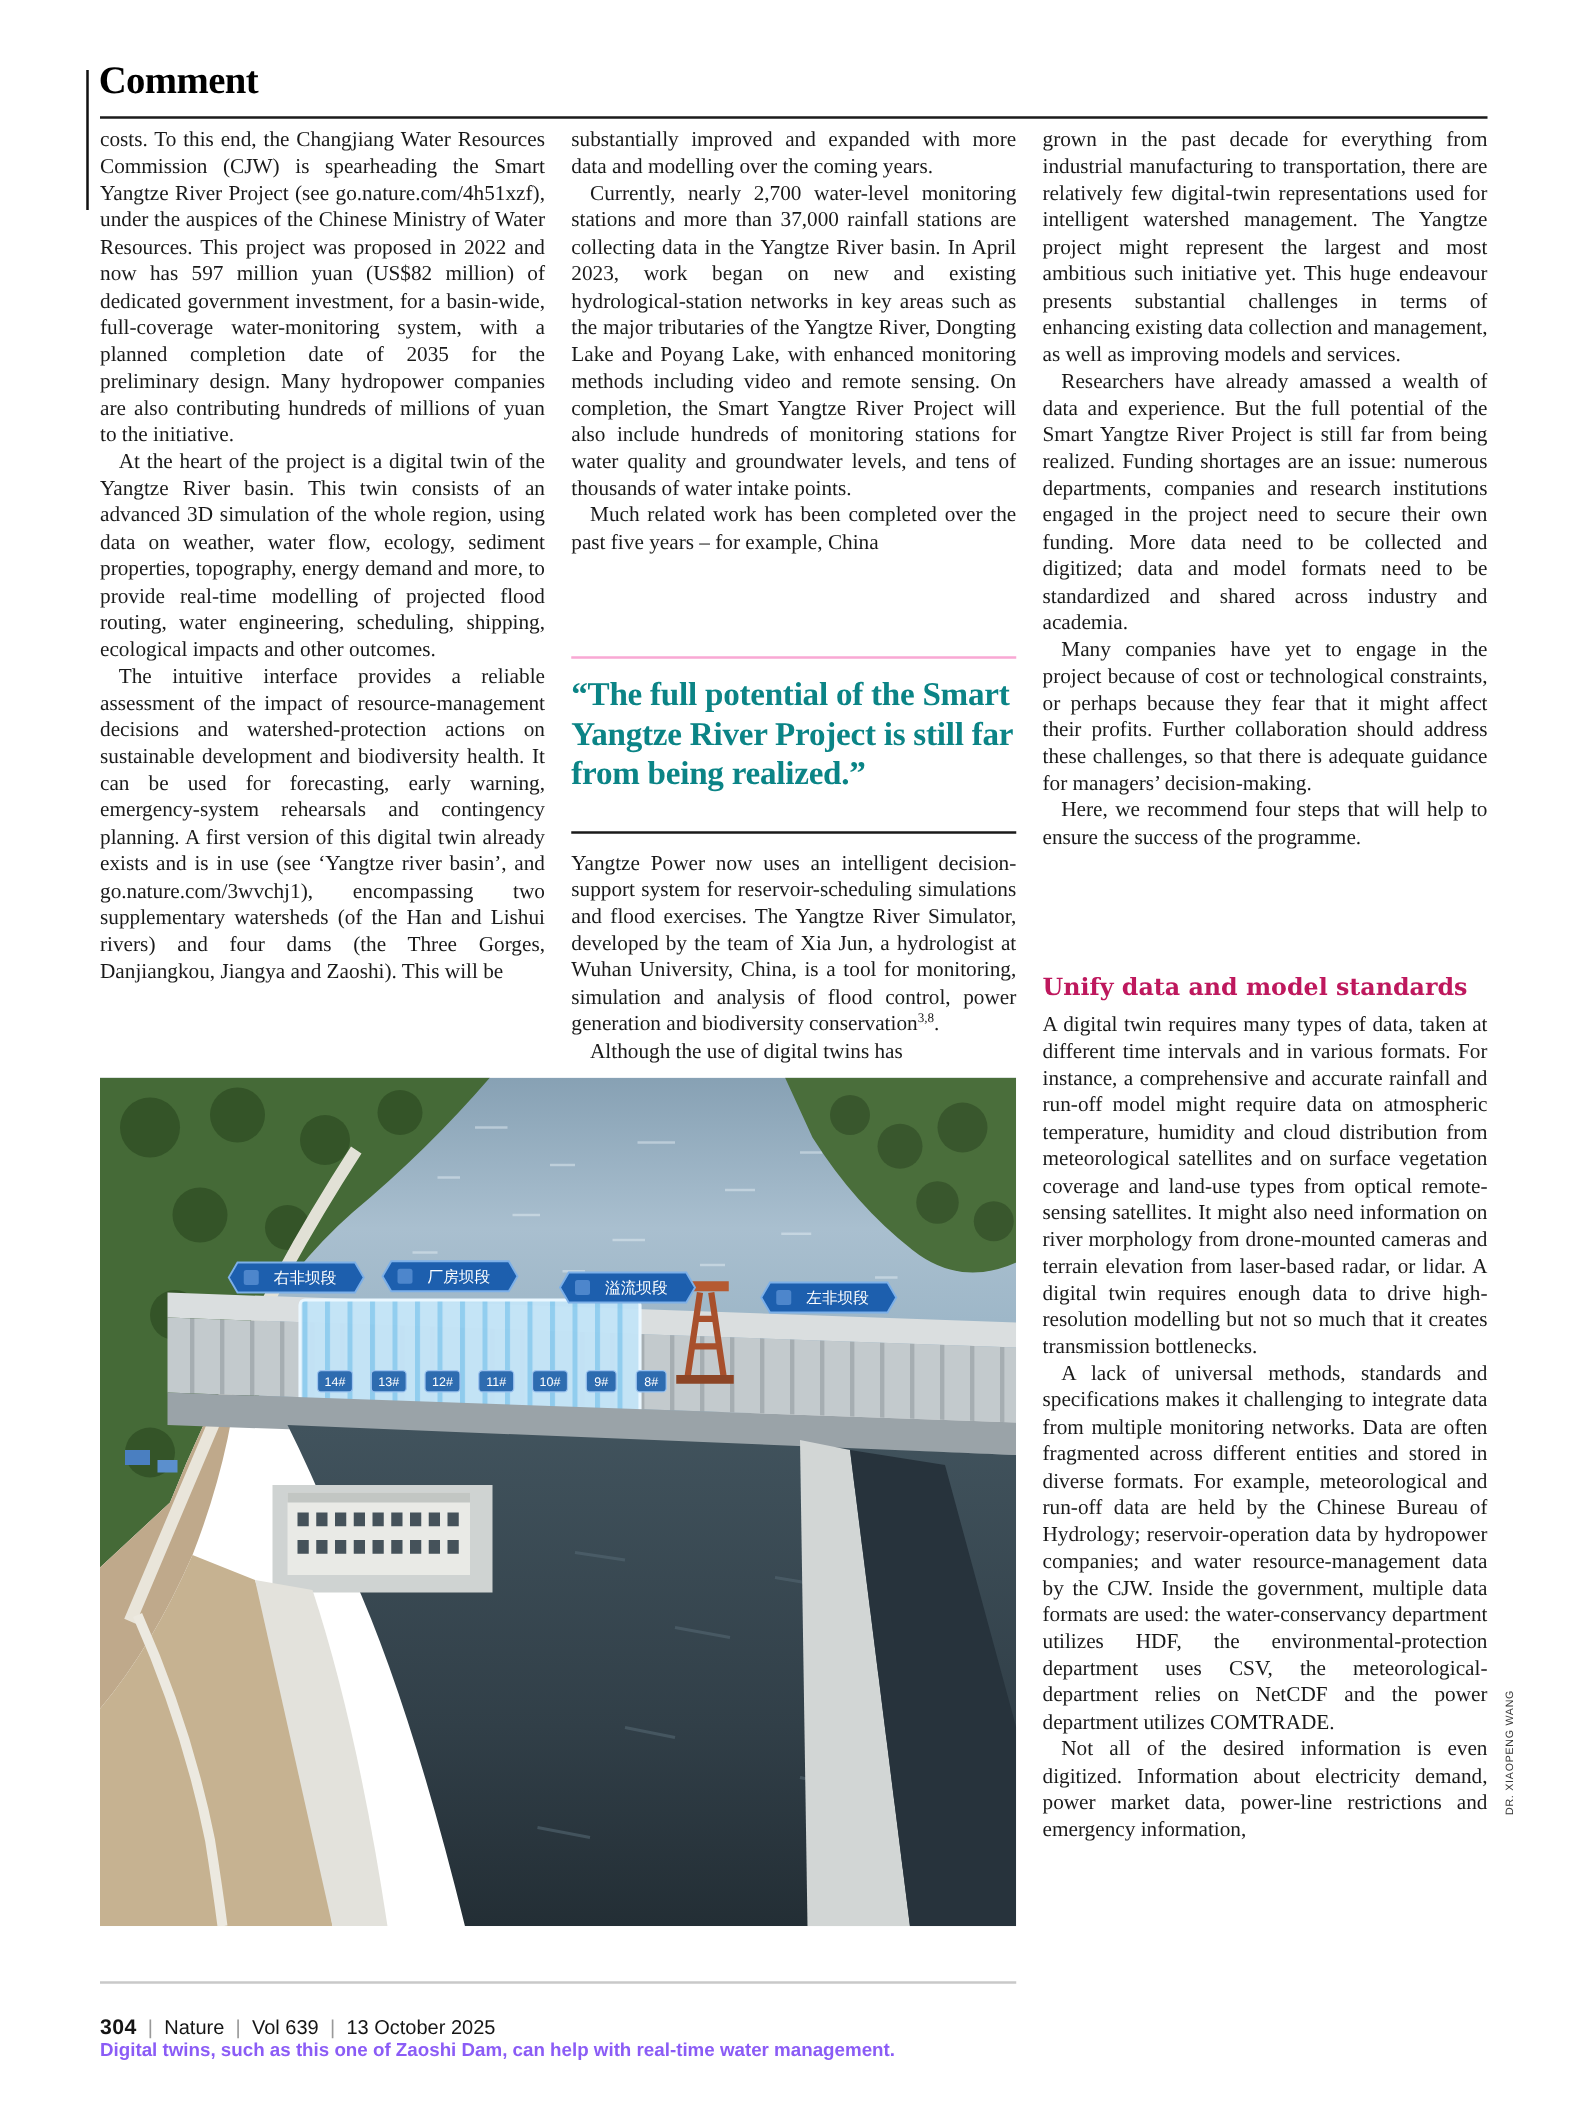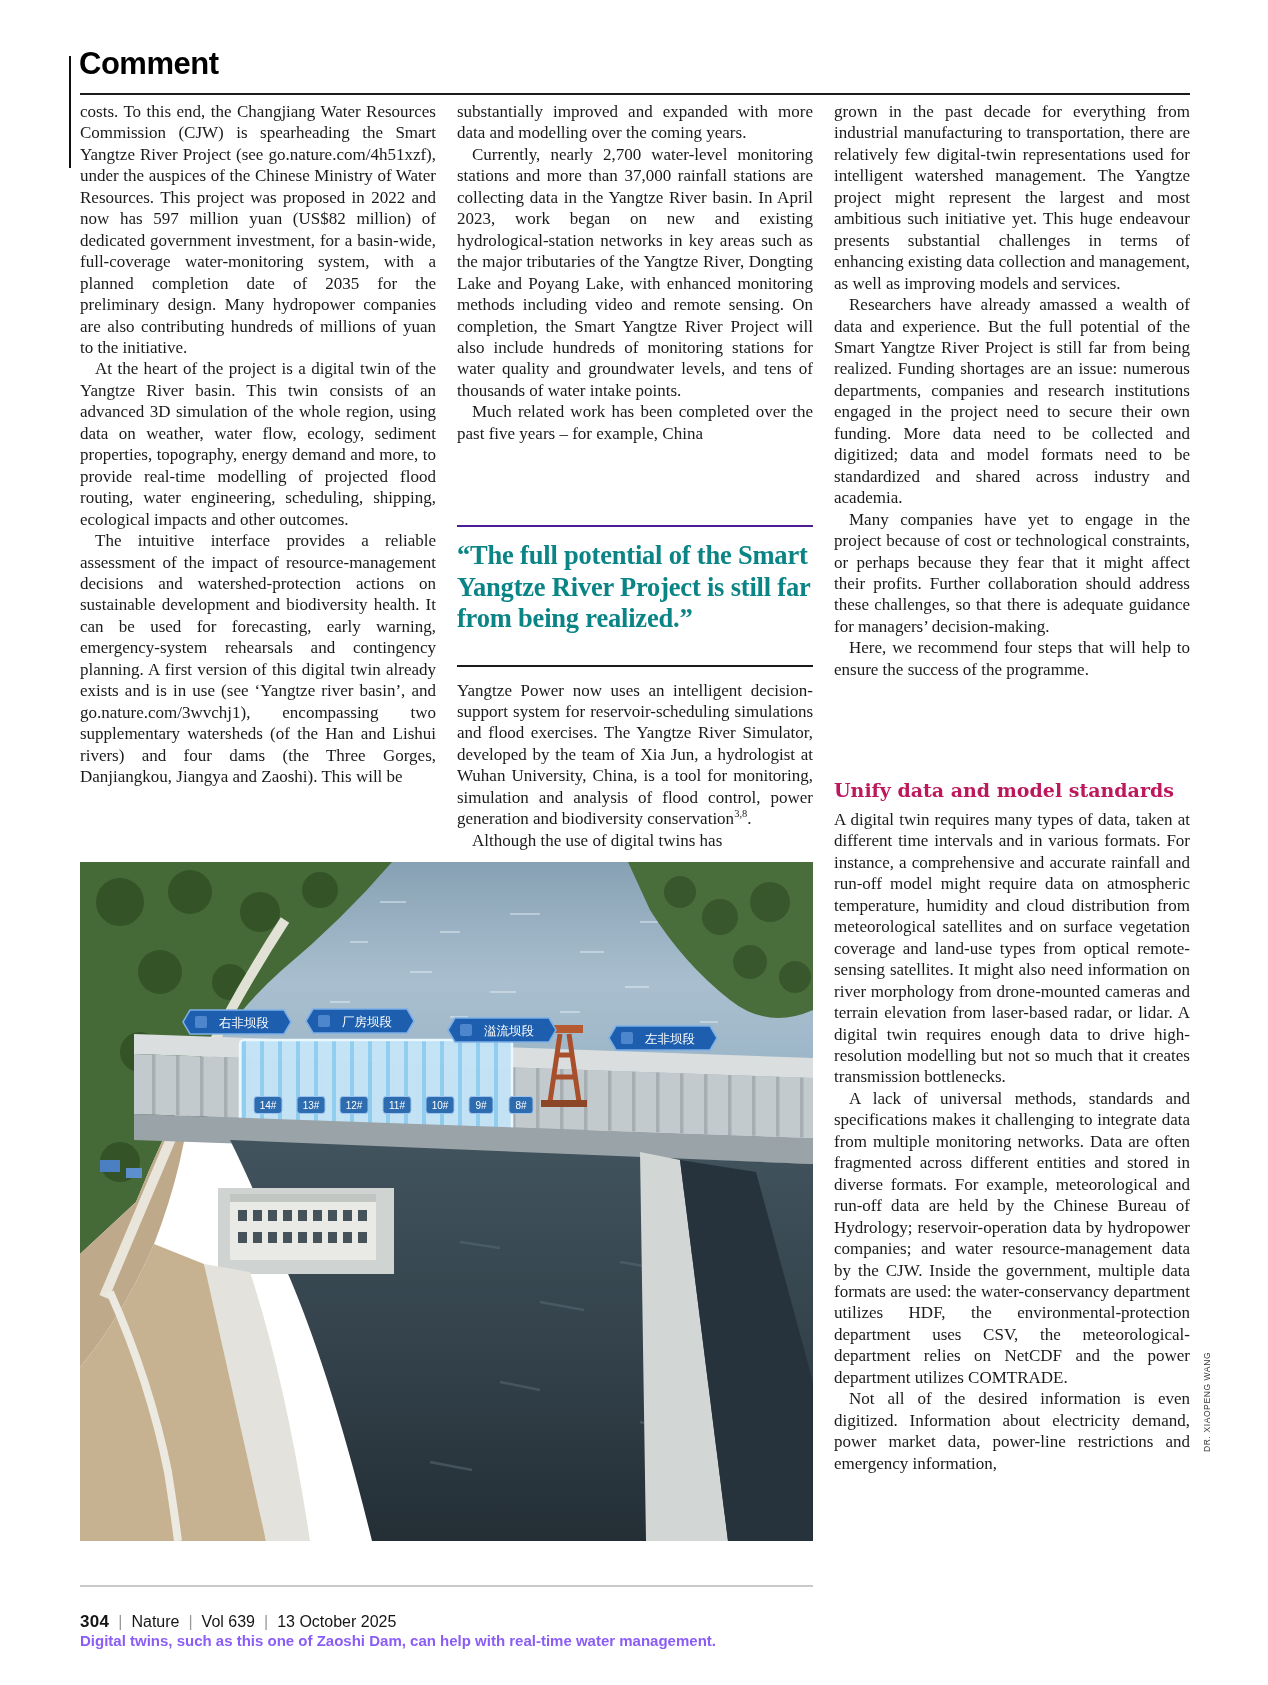--- a/index.html
+++ b/index.html
@@ -1,32 +1,32 @@
 <!DOCTYPE html>
 <html><head>
 <meta charset="utf-8">
 <style>
   html,body{margin:0;padding:0;background:#ffffff;}
   .page{position:relative;width:1268px;height:1685px;background:#fff;overflow:hidden;
         font-family:"Liberation Serif",serif;color:#191919;}
   .edge-bar{position:absolute;left:69px;top:56px;width:2px;height:112px;background:#111;}
-  .kicker{position:absolute;left:79px;top:46px;font-family:Liberation Sans, sans-serif;font-weight:700;
+  .kicker{position:absolute;left:79px;top:46px;font-family:Liberation Serif, serif;font-weight:700;
           font-size:31px;letter-spacing:-0.5px;color:#000;}
   .head-rule{position:absolute;left:80px;top:93px;width:1110px;height:2px;background:#1b1b1b;}
 
   .col{position:absolute;top:101px;width:356px;font-size:17px;line-height:21.45px;
        text-align:justify;color:#1a1a1a;}
   .col p{margin:0;}
   .col p.ind{text-indent:15px;}
   .col1{left:80px;}
   .col2{left:457px;}
   .col3{left:834px;height:1550px;overflow:hidden;}
   .col2-top{height:424px;overflow:hidden;}
   .col3-top{height:668px;overflow:hidden;}
-  .quote{border-top:2px solid #4c1d95;border-bottom:2px solid #1a1a1a;
+  .quote{border-top:2px solid #f9a8d4;border-bottom:2px solid #1a1a1a;
          padding:13px 0 30px;margin:0 0 13px 0;}
   .quote-text{font-family:"Liberation Serif",serif;font-weight:700;font-size:26.5px;
               line-height:31.5px;letter-spacing:-0.2px;text-align:left;}
   sup{font-size:10.5px;line-height:0;}
   .subhead{font-family:"DejaVu Serif",serif;font-weight:700;font-size:19px;color:#be185d;
            margin:10px 0 7px 0;text-align:left;line-height:23px;}
 
   .figure{position:absolute;left:80px;top:862px;width:733px;height:679px;overflow:hidden;}
   .figure svg{display:block;}
   .caption{position:absolute;left:80px;top:1632px;width:733px;

